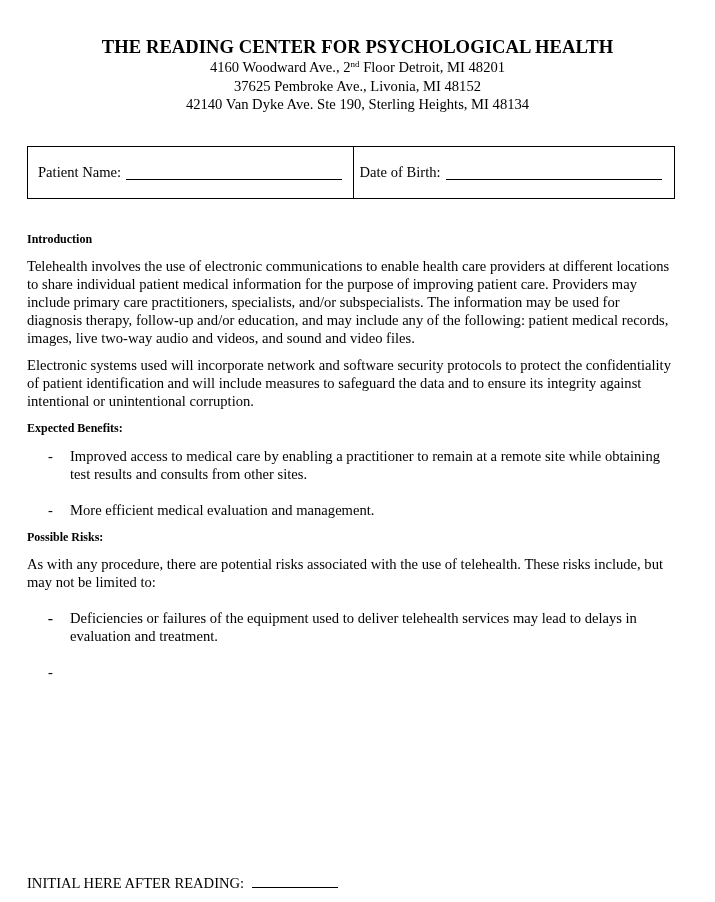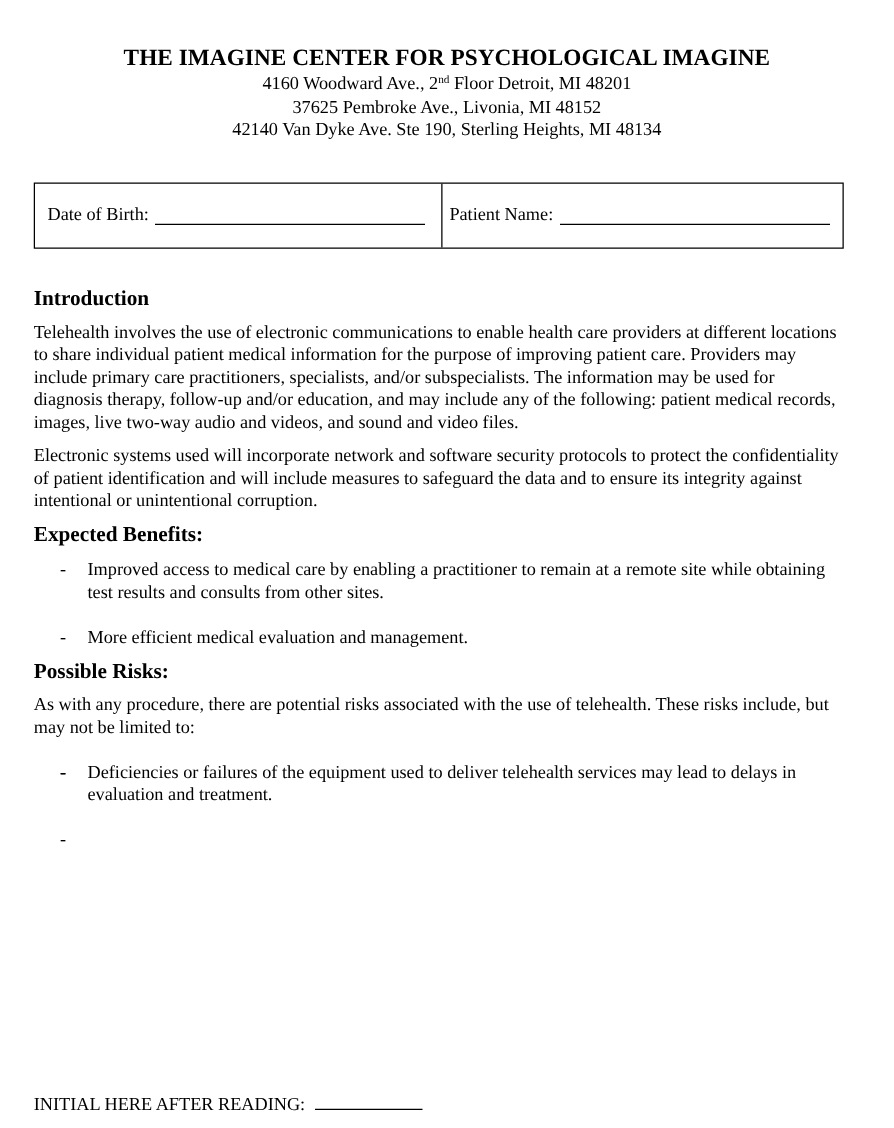--- a/index.html
+++ b/index.html
@@ -17,46 +17,46 @@
       position: absolute; left: 27px; top: 146px; width: 648px; height: 53px;
       border: 1.3px solid #000; display: flex; box-sizing: border-box;
     }
     .pcell { flex: 1; display: flex; align-items: center; padding-left: 10px; font-size: 14.6px; }
     .pcell + .pcell { border-left: 1.3px solid #000; padding-left: 6px; }
     .blank-line { display: inline-block; border-bottom: 1px solid #000; height: 14px; margin-left: 5px; }
     .pcell.name .blank-line { width: 216px; }
     .pcell.dob .blank-line { width: 216px; }
 
     .content { position: absolute; left: 27px; top: 230px; width: 650px; }
-    .sec-head { font-weight: bold; font-size: 17px; line-height: 18px; }
+    .sec-head { font-weight: bold; font-size: 12px; line-height: 18px; }
     p { margin: 0; line-height: 18px; font-size: 14.6px; }
     .bullets { margin: 0; padding: 0; list-style: none; }
     .bullets li { position: relative; padding-left: 43px; line-height: 18px; }
     .bullets li .dash { position: absolute; left: 21px; top: 0; }
 
     .initial { position: absolute; left: 27px; top: 873px; font-size: 14.6px; }
     .initial .blank-line { width: 86px; margin-left: 4px; }
   </style>
 </head>
 <body>
 
 <div class="header">
-  <div class="h-title">THE IMAGINE CENTER FOR PSYCHOLOGICAL IMAGINE</div>
+  <div class="h-title">THE READING CENTER FOR PSYCHOLOGICAL HEALTH</div>
   <div class="h-addr"><span>4160 Woodward Ave., 2</span><sup>nd</sup><span> Floor Detroit, MI 48201</span></div>
   <div class="h-addr">37625 Pembroke Ave., Livonia, MI 48152</div>
   <div class="h-addr">42140 Van Dyke Ave. Ste 190, Sterling Heights, MI 48134</div>
 </div>
 
 <div class="patient-box">
+  <div class="pcell name">
+    <span>Patient Name:</span>
+    <span class="blank-line"></span>
+  </div>
   <div class="pcell dob">
     <span>Date of Birth:</span>
-    <span class="blank-line"></span>
-  </div>
-  <div class="pcell name">
-    <span>Patient Name:</span>
     <span class="blank-line"></span>
   </div>
 </div>
 
 <div class="content">
   <div class="sec-head">Introduction</div>
   <p style="margin-top:9px;">Telehealth involves the use of electronic communications to enable health care providers at different locations to share individual patient medical information for the purpose of improving patient care. Providers may include primary care practitioners, specialists, and/or subspecialists. The information may be used for diagnosis therapy, follow-up and/or education, and may include any of the following: patient medical records, images, live two-way audio and videos, and sound and video files.</p>
   <p style="margin-top:9px;">Electronic systems used will incorporate network and software security protocols to protect the confidentiality of patient identification and will include measures to safeguard the data and to ensure its integrity against intentional or unintentional corruption.</p>
 
   <div class="sec-head" style="margin-top:9px;">Expected Benefits:</div>

